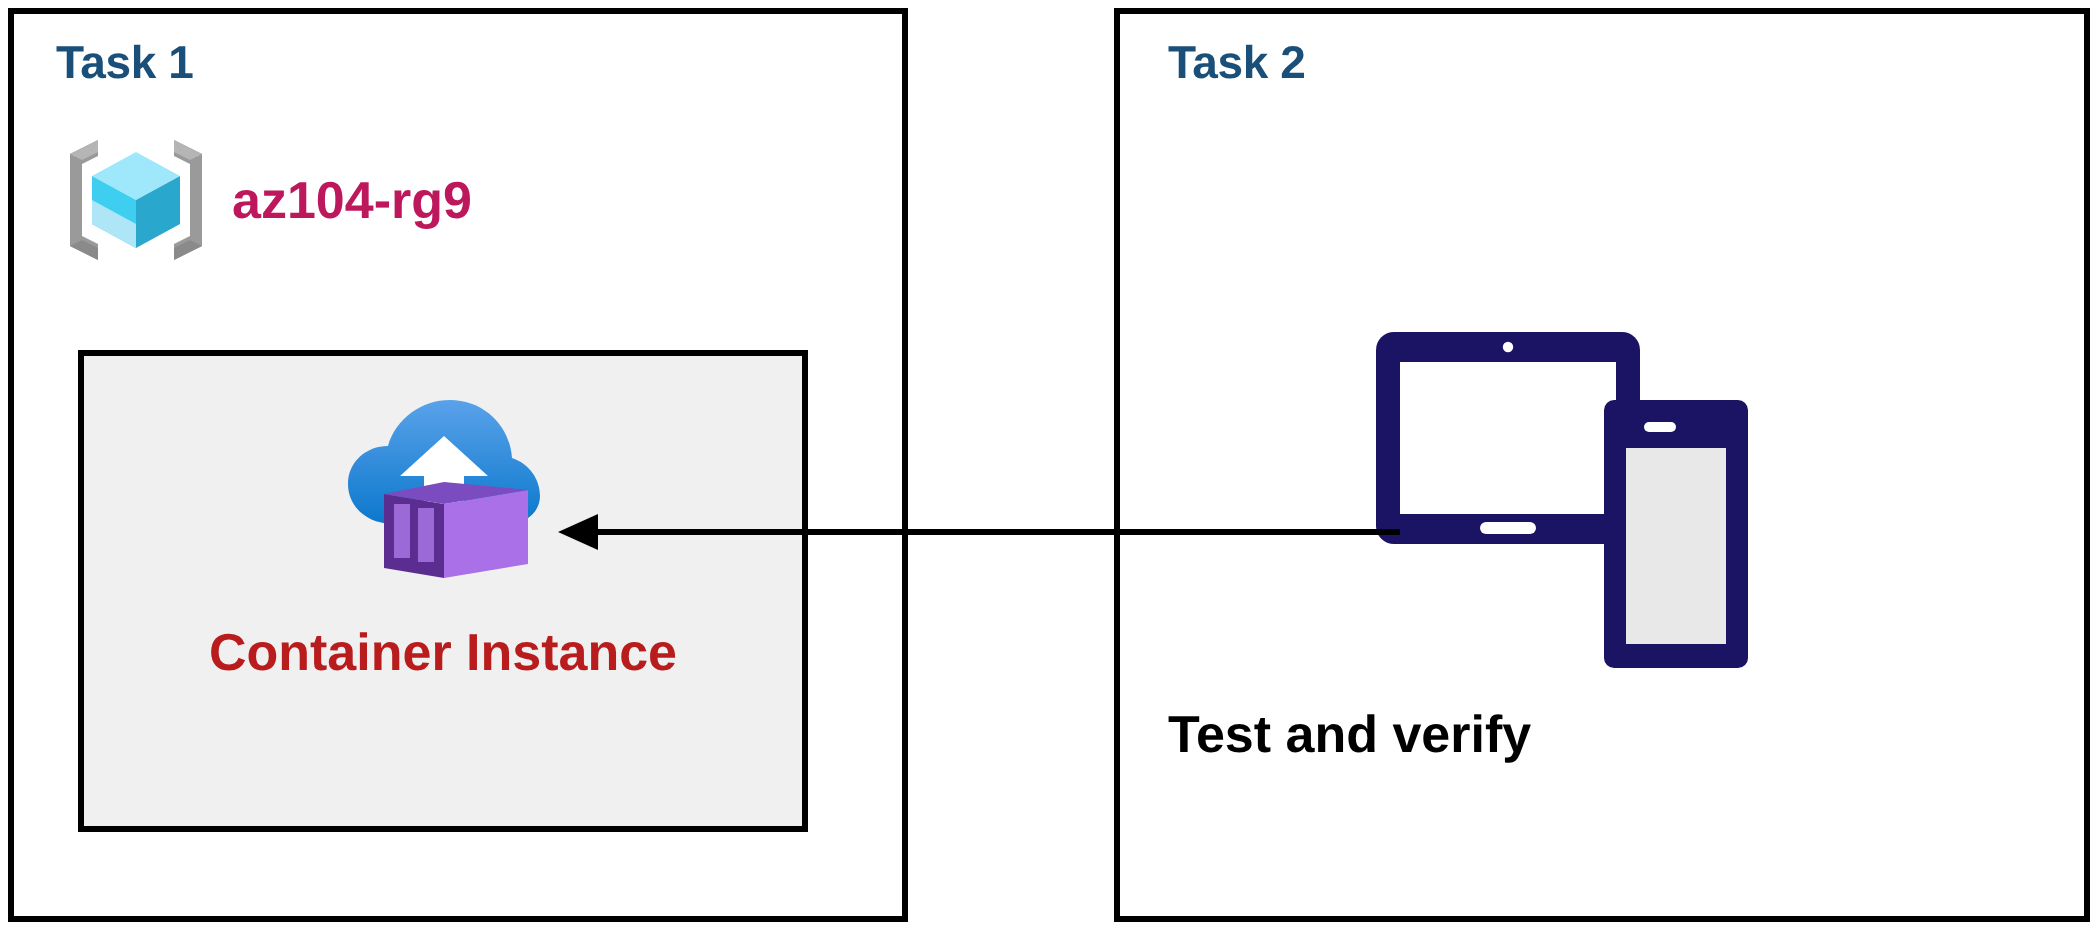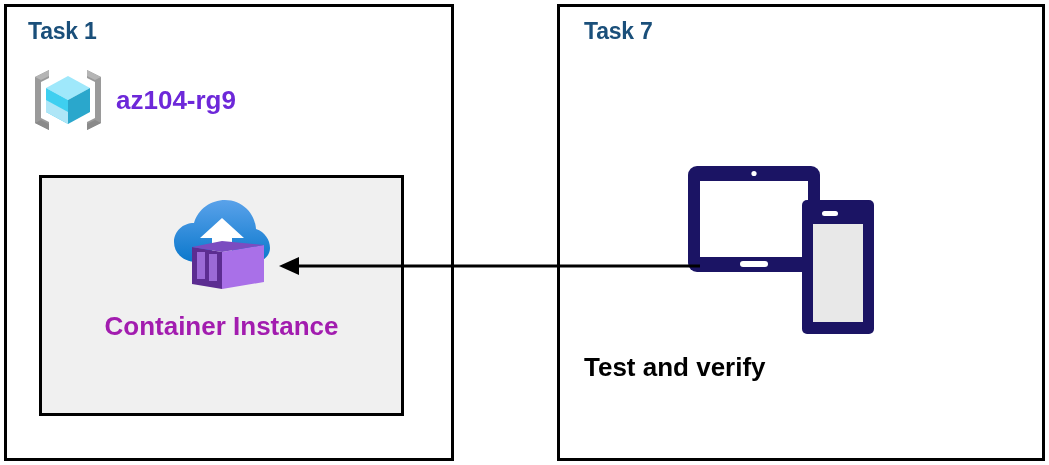--- a/index.html
+++ b/index.html
@@ -66,21 +66,21 @@
   }
   #resource-group-icon {
     width: 76px;
     height: 76px;
     flex: 0 0 auto;
   }
   #resource-group-label {
     margin-left: 10px;
     font-size: 26px;
     font-weight: bold;
-    color: #6d28d9;
+    color: #be185d;
     white-space: nowrap;
   }
 
   
   #container-instance-box {
     position: absolute;
     box-sizing: border-box;
     left: 39px;
     top: 175px;
     width: 365px;
@@ -97,21 +97,21 @@
     height: 96px;
   }
   #container-instance-label {
     position: absolute;
     left: 0;
     right: 0;
     top: 133px;
     text-align: center;
     font-size: 26px;
     font-weight: bold;
-    color: #a21caf;
+    color: #b91c1c;
     white-space: nowrap;
   }
 
   
   #flow-arrow {
     position: absolute;
     left: 275px;
     top: 252px;
     width: 425px;
     height: 28px;
@@ -194,21 +194,21 @@
         <rect x="27" y="56" width="8" height="27" fill="#9b6ad6"></rect>
         <rect x="39" y="58" width="8" height="27" fill="#9b6ad6"></rect>
       </svg>
     </span>
 
     <div id="container-instance-label">Container Instance</div>
   </div>
 
   <div class="panel" id="panel-task-2"></div>
 
-  <div class="panel-title" id="title-task-2">Task 7</div>
+  <div class="panel-title" id="title-task-2">Task 2</div>
 
   <span id="devices-icon">
     <svg viewBox="0 0 190 172" width="190" height="172" xmlns="http://www.w3.org/2000/svg">
 
       <rect x="2" y="2" width="132" height="106" rx="9" ry="9" fill="#1b1464"></rect>
 
       <rect x="14" y="17" width="108" height="76" fill="#ffffff"></rect>
 
       <circle cx="68" cy="9.5" r="2.6" fill="#ffffff"></circle>
 

